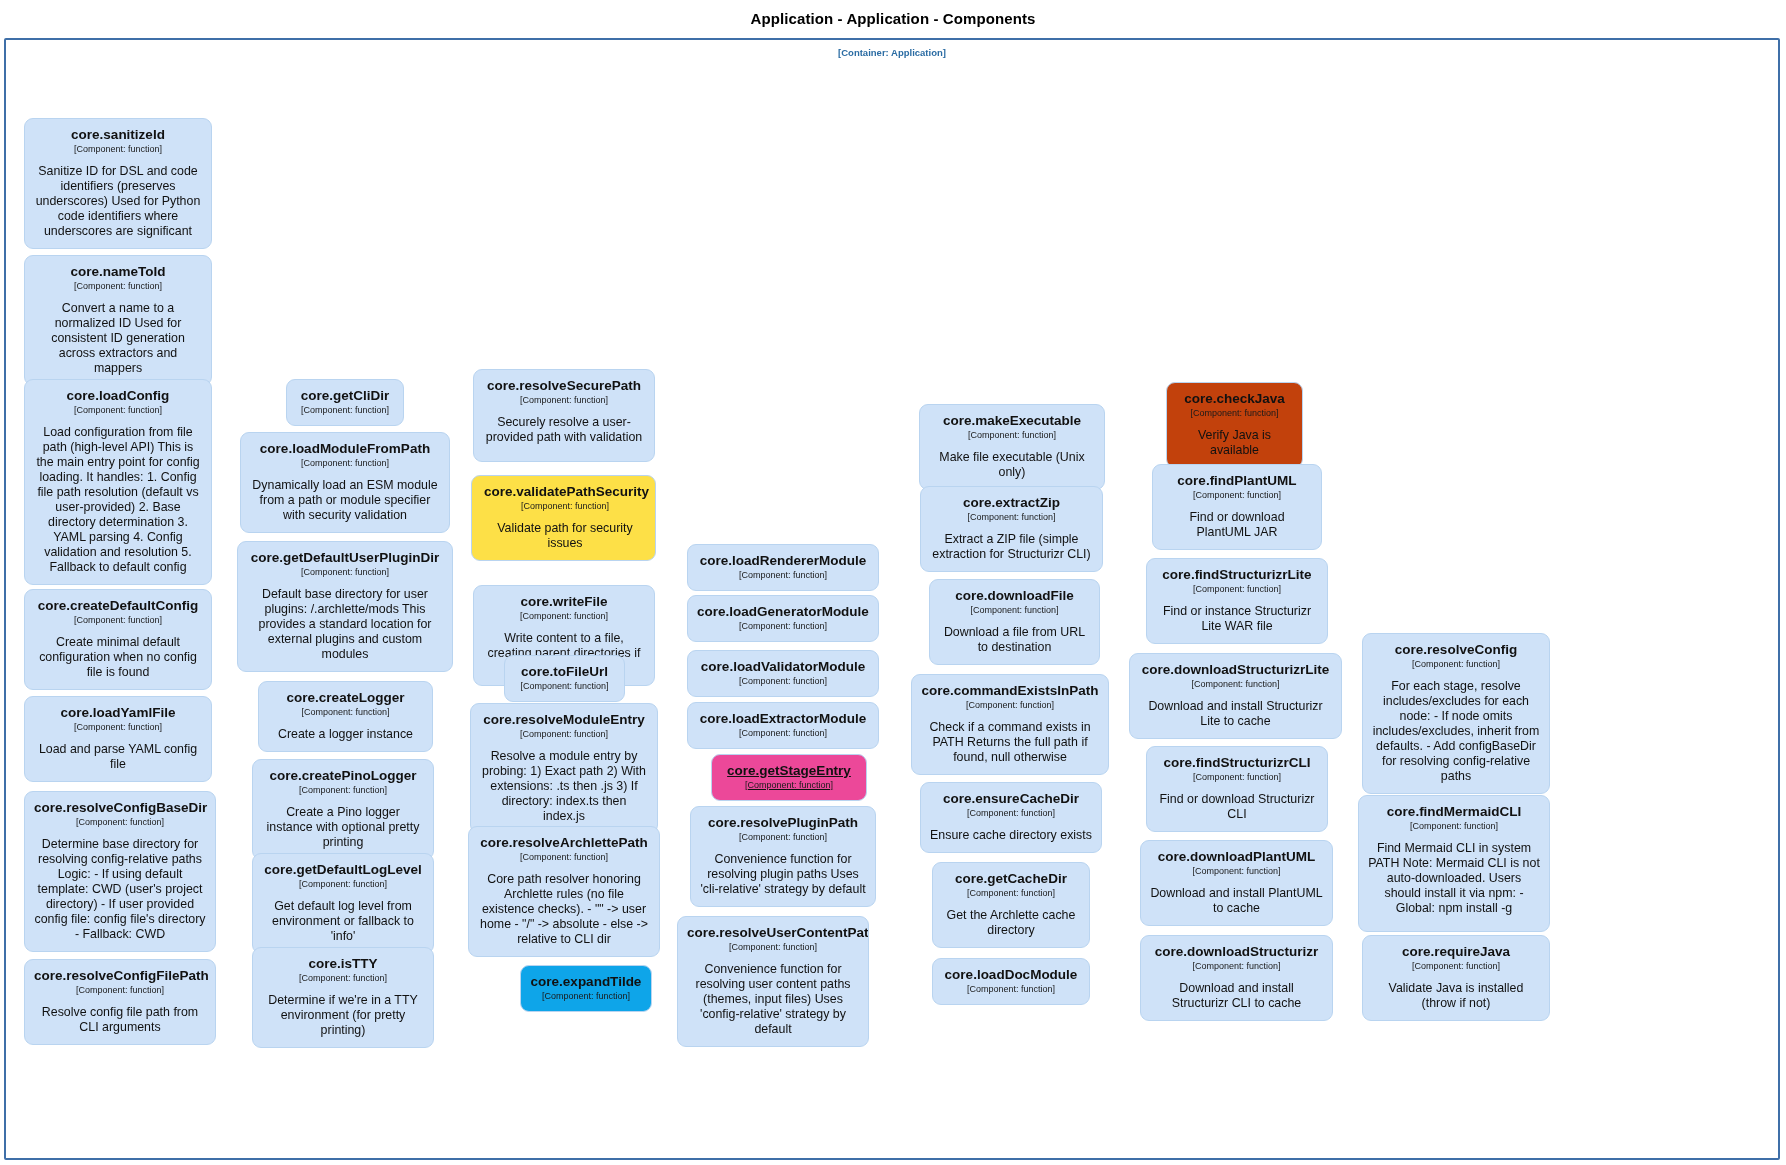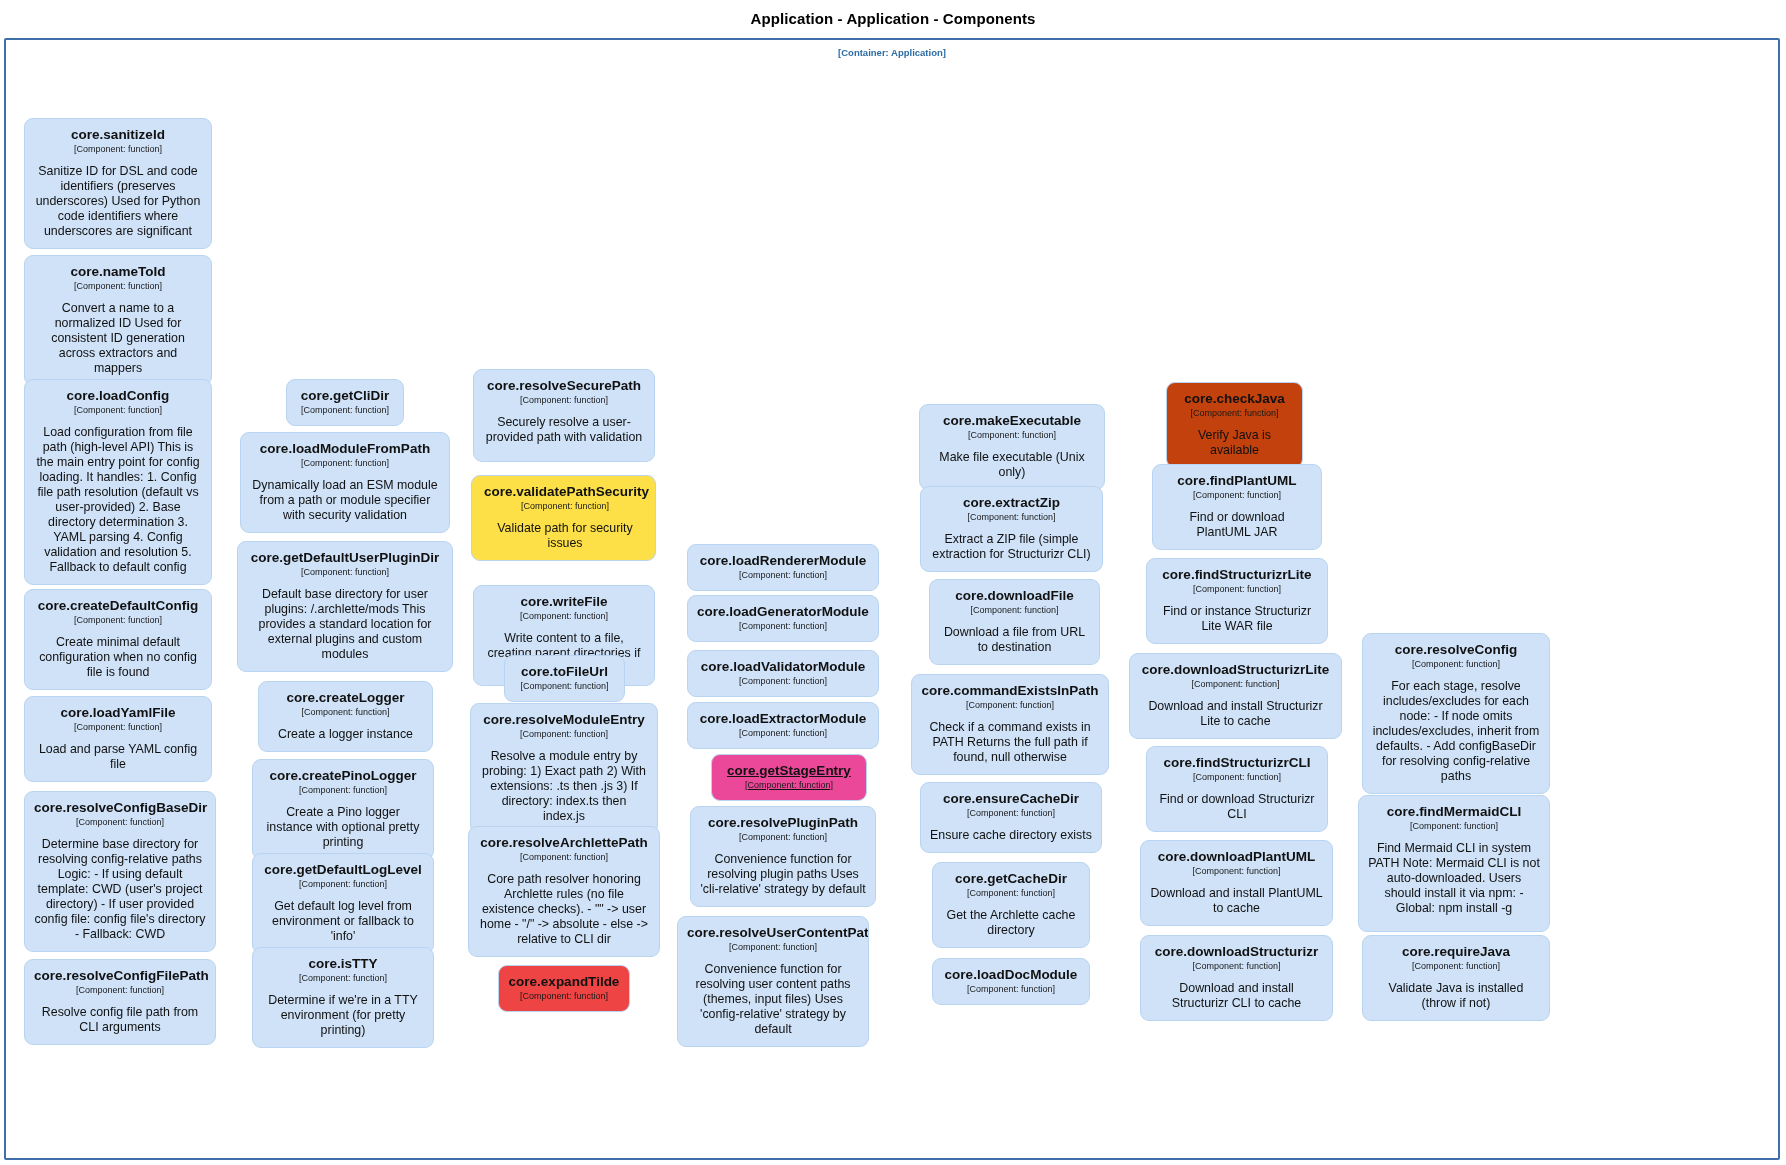--- a/index.html
+++ b/index.html
@@ -197,21 +197,21 @@
       <div class="component" style="left: 470px; top: 703px; width: 188px; min-height: 113px; background: rgb(207, 226, 248); border-color: rgb(185, 212, 240);">
         <span class="c-name">core.resolveModuleEntry</span>
         <span class="c-type">[Component: function]</span>
         <span class="c-desc">Resolve a module entry by probing: 1) Exact path 2) With extensions: .ts then .js 3) If directory: index.ts then index.js</span>
       </div>
       <div class="component" style="left: 468px; top: 826px; width: 192px; min-height: 129px; background: rgb(207, 226, 248); border-color: rgb(185, 212, 240);">
         <span class="c-name">core.resolveArchlettePath</span>
         <span class="c-type">[Component: function]</span>
         <span class="c-desc">Core path resolver honoring Archlette rules (no file existence checks). - "" -&gt; user home - "/" -&gt; absolute - else -&gt; relative to CLI dir</span>
       </div>
-      <div class="component no-desc" style="left: 498px; top: 965px; width: 132px; min-height: 38px; background: #ef4444; border-color: rgb(185, 212, 240);">
+      <div class="component no-desc" style="left: 520px; top: 965px; width: 132px; min-height: 38px; background: #0ea5e9; border-color: rgb(185, 212, 240);">
         <span class="c-name">core.expandTilde</span>
         <span class="c-type">[Component: function]</span>
       </div>
       <div class="component no-desc" style="left: 687px; top: 544px; width: 192px; min-height: 38px; background: rgb(207, 226, 248); border-color: rgb(185, 212, 240);">
         <span class="c-name">core.loadRendererModule</span>
         <span class="c-type">[Component: function]</span>
       </div>
       <div class="component no-desc" style="left: 687px; top: 595px; width: 192px; min-height: 38px; background: rgb(207, 226, 248); border-color: rgb(185, 212, 240);">
         <span class="c-name">core.loadGeneratorModule</span>
         <span class="c-type">[Component: function]</span>

